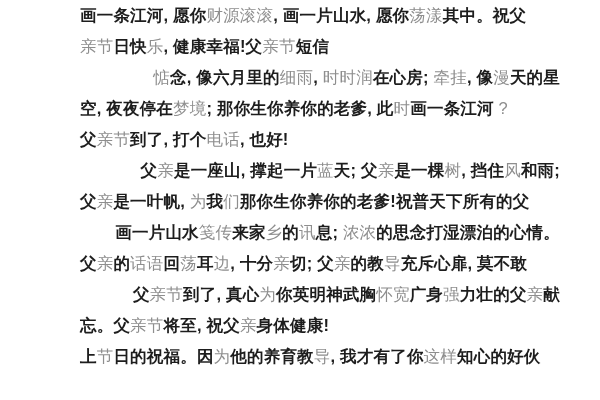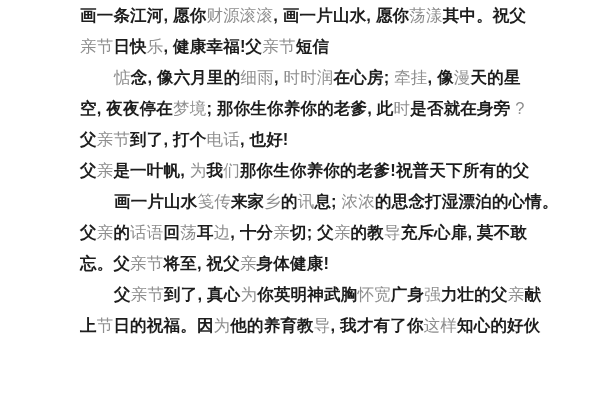--- a/index.html
+++ b/index.html
@@ -27,37 +27,39 @@
     height: 31px;
     line-height: 30px;
     font-size: 16.5px;
     font-weight: 700;
     color: #1d1d1d;
     white-space: nowrap;
     letter-spacing: 0.2px;
   }
   .line.indent {
     padding-left: 34px;
+    text-align: right;
   }
   .seg { display: inline; }
   .seg.light {
     font-weight: 400;
     color: #8e8e8e;
   }
 </style>
 </head>
 <body>
 
 <div class="page">
   <div class="text-block">
       <div class="line"><span class="seg">画一条江河, 愿你</span><span class="seg light">财源滚滚</span><span class="seg">, 画一片山水, 愿你</span><span class="seg light">荡漾</span><span class="seg">其中。祝父</span></div>
       <div class="line"><span class="seg light">亲节</span><span class="seg">日快</span><span class="seg light">乐</span><span class="seg">, 健康幸福!父</span><span class="seg light">亲节</span><span class="seg">短信</span></div>
       <div class="line indent"><span class="seg light">惦</span><span class="seg">念, 像六月里的</span><span class="seg light">细雨</span><span class="seg">, </span><span class="seg light">时时润</span><span class="seg">在心房; </span><span class="seg light">牵挂</span><span class="seg">, 像</span><span class="seg light">漫</span><span class="seg">天的星</span></div>
-      <div class="line"><span class="seg">空, 夜夜停在</span><span class="seg light">梦境</span><span class="seg">; 那你生你养你的老爹, 此</span><span class="seg light">时</span><span class="seg">是否就在身旁 </span><span class="seg light">?</span></div>
+      <div class="line"><span class="seg">空, 夜夜停在</span><span class="seg light">梦境</span><span class="seg">; 那你生你养你的老爹, 此</span><span class="seg light">时</span><span class="seg">画一条江河 </span><span class="seg light">?</span></div>
       <div class="line"><span class="seg">父</span><span class="seg light">亲节</span><span class="seg">到了, 打个</span><span class="seg light">电话</span><span class="seg">, 也好!</span></div>
+      <div class="line indent"><span class="seg">父</span><span class="seg light">亲</span><span class="seg">是一座山, 撑起一片</span><span class="seg light">蓝</span><span class="seg">天; 父</span><span class="seg light">亲</span><span class="seg">是一棵</span><span class="seg light">树</span><span class="seg">, 挡住</span><span class="seg light">风</span><span class="seg">和雨;</span></div>
       <div class="line"><span class="seg">父</span><span class="seg light">亲</span><span class="seg">是一叶帆, </span><span class="seg light">为</span><span class="seg">我</span><span class="seg light">们</span><span class="seg">那你生你养你的老爹!祝普天下所有的父</span></div>
       <div class="line indent"><span class="seg">画一片山水</span><span class="seg light">笺传</span><span class="seg">来家</span><span class="seg light">乡</span><span class="seg">的</span><span class="seg light">讯</span><span class="seg">息; </span><span class="seg light">浓浓</span><span class="seg">的思念打湿漂泊的心情。</span></div>
       <div class="line"><span class="seg">父</span><span class="seg light">亲</span><span class="seg">的</span><span class="seg light">话语</span><span class="seg">回</span><span class="seg light">荡</span><span class="seg">耳</span><span class="seg light">边</span><span class="seg">, 十分</span><span class="seg light">亲</span><span class="seg">切; 父</span><span class="seg light">亲</span><span class="seg">的教</span><span class="seg light">导</span><span class="seg">充斥心扉, 莫不敢</span></div>
+      <div class="line indent"><span class="seg">父</span><span class="seg light">亲节</span><span class="seg">到了, 真心</span><span class="seg light">为</span><span class="seg">你英明神武胸</span><span class="seg light">怀宽</span><span class="seg">广身</span><span class="seg light">强</span><span class="seg">力壮的父</span><span class="seg light">亲</span><span class="seg">献</span></div>
       <div class="line"><span class="seg">忘。父</span><span class="seg light">亲节</span><span class="seg">将至, 祝父</span><span class="seg light">亲</span><span class="seg">身体健康!</span></div>
-      <div class="line indent"><span class="seg">父</span><span class="seg light">亲节</span><span class="seg">到了, 真心</span><span class="seg light">为</span><span class="seg">你英明神武胸</span><span class="seg light">怀宽</span><span class="seg">广身</span><span class="seg light">强</span><span class="seg">力壮的父</span><span class="seg light">亲</span><span class="seg">献</span></div>
       <div class="line"><span class="seg">上</span><span class="seg light">节</span><span class="seg">日的祝福。因</span><span class="seg light">为</span><span class="seg">他的养育教</span><span class="seg light">导</span><span class="seg">, 我才有了你</span><span class="seg light">这样</span><span class="seg">知心的好伙</span></div>
     </div>
 </div>
 
 </body></html>

